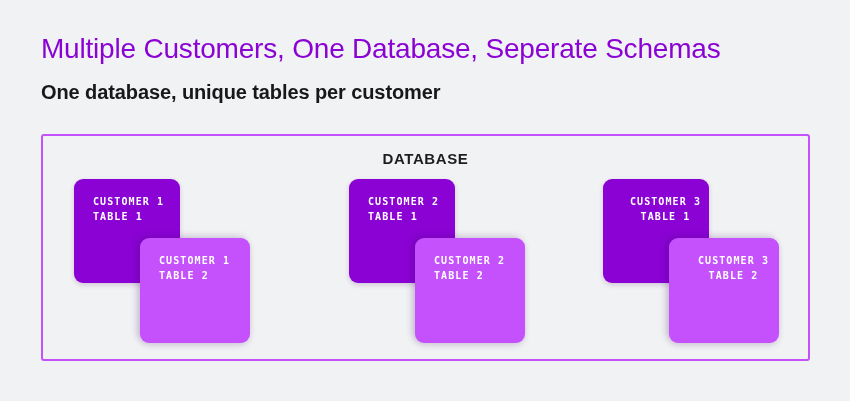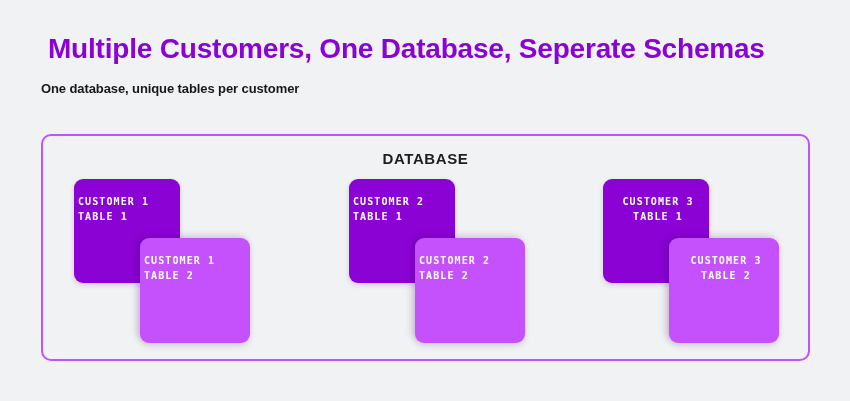--- a/index.html
+++ b/index.html
@@ -17,44 +17,43 @@
     position: relative;
     width: 850px;
     height: 401px;
     background: #f1f2f4;
   }
   .title {
     position: absolute;
     left: 41px;
     top: 33px;
     font-size: 28px;
-    font-weight: bold;
+    font-weight: normal;
     color: #8a03d4;
     letter-spacing: -0.2px;
     white-space: nowrap;
-    margin-left: 7px;
   }
   .subtitle {
     position: absolute;
     left: 41px;
     top: 81px;
-    font-size: 13px;
+    font-size: 20px;
     font-weight: bold;
     color: #17181a;
     letter-spacing: -0.1px;
     white-space: nowrap;
   }
   .db-container {
     position: absolute;
     left: 41px;
     top: 134px;
     width: 769px;
     height: 227px;
     border: 2px solid #c451fb;
-    border-radius: 10px;
+    border-radius: 3px;
     box-sizing: border-box;
     background: transparent;
   }
   .db-label {
     position: absolute;
     left: 0;
     top: 14px;
     width: 100%;
     text-align: center;
     font-size: 15px;
@@ -69,21 +68,21 @@
     height: 170px;
   }
   .group-1 { left: 31px; }
   .group-2 { left: 306px; }
   .group-3 { left: 560px; text-align: center; }
 
   .card {
     position: absolute;
     border-radius: 9px;
     box-sizing: border-box;
-    padding: 15px 0 0 4px;
+    padding: 15px 0 0 19px;
   }
   .card-back {
     left: 0;
     top: 0;
     width: 106px;
     height: 104px;
     background: #8a03d4;
     box-shadow: 0 2px 5px rgba(60, 10, 90, 0.18);
     z-index: 1;
   }

